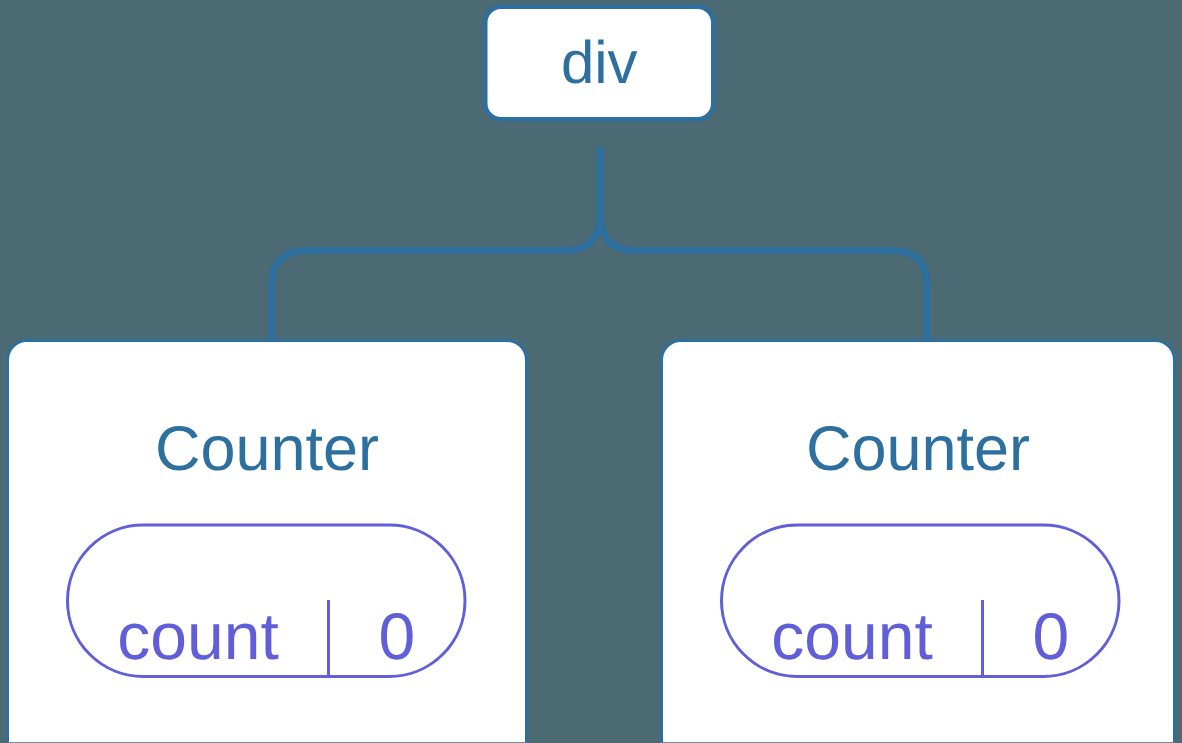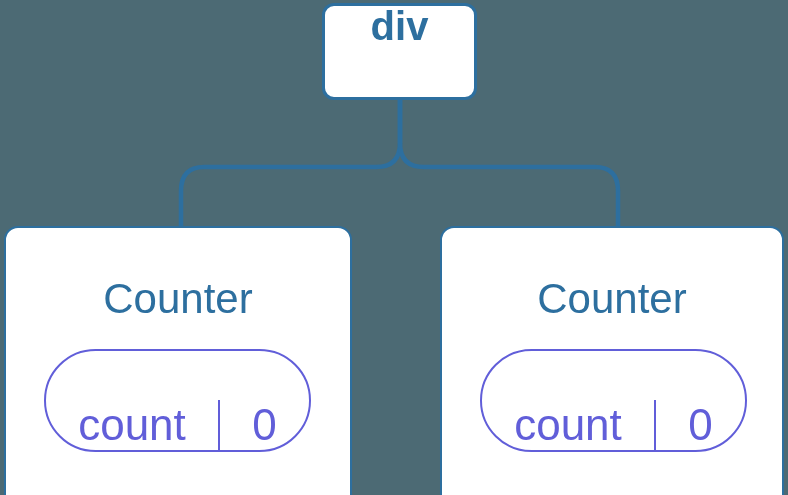--- a/index.html
+++ b/index.html
@@ -13,29 +13,28 @@
     height: 495px;
     background: var(--background, #4C6A74);
     font-family: "Liberation Sans", sans-serif;
     overflow: hidden;
   }
   .root-node {
     position: absolute;
     left: 322px;
     top: 3px;
     width: 155px;
-    height: 97px;
+    height: 78px;
     box-sizing: border-box;
     background: var(--card_bg, #ffffff);
     border: 3.5px solid var(--blue, #2D6F9F);
     border-radius: 12px;
     display: flex;
-    align-items: flex-start;
+    align-items: center;
     justify-content: center;
-    font-weight: bold;
   }
   .root-label {
     font-size: 40px;
     line-height: 1;
     color: var(--blue, #2D6F9F);
   }
   .connector {
     position: absolute;
     left: 0;
     top: 0;

